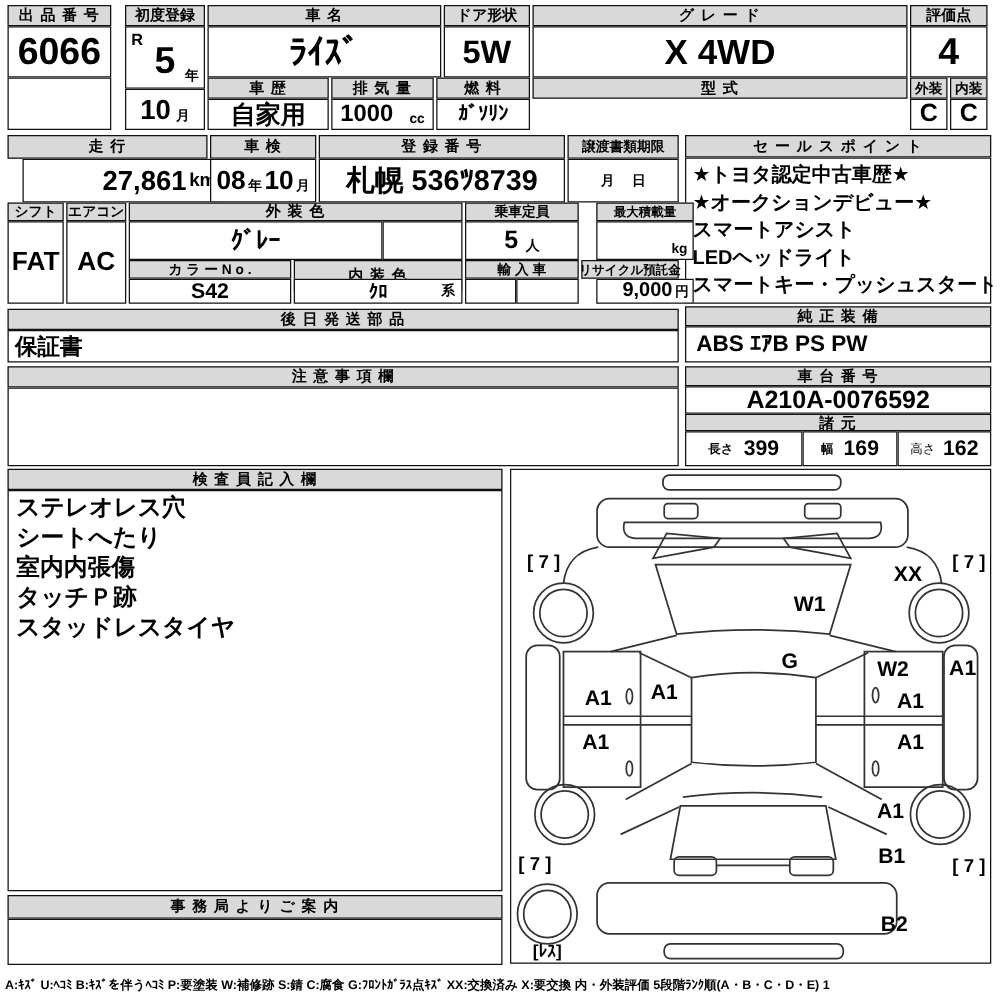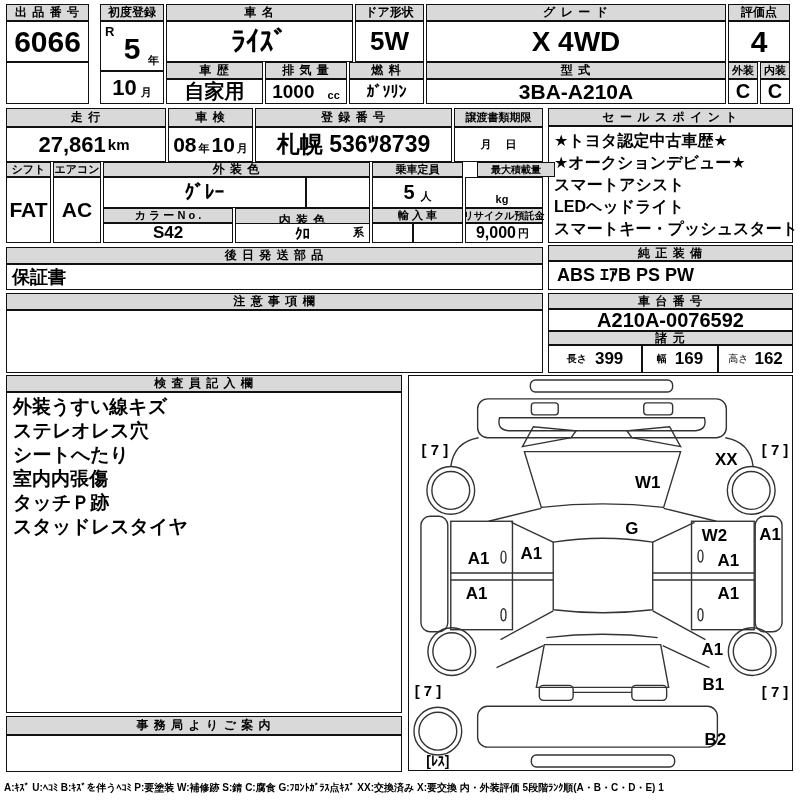--- a/index.html
+++ b/index.html
@@ -3,21 +3,21 @@
 <meta charset="utf-8">
 <style>
   html,body{margin:0;padding:0;background:#fff;}
   .sheet{position:relative;width:800px;height:800px;background:#fff;overflow:hidden;
          font-family:"Liberation Sans","DejaVu Sans",sans-serif;color:#000;}
   .c{position:absolute;box-sizing:border-box;border:1.5px solid #111;background:#fff;
      display:flex;align-items:center;justify-content:center;}
   .h{background:#d9d9d9;font-weight:bold;font-size:12px;letter-spacing:1px;white-space:nowrap;}
   .v{font-weight:bold;}
   .left{justify-content:flex-start;}
-  .right{justify-content:center;}
+  .right{justify-content:flex-end;margin-left:12px;}
   .unit{font-size:11px;font-weight:bold;}
   .list{flex-direction:column;align-items:flex-start;justify-content:flex-start;}
   .list div{white-space:nowrap;}
   .legend{position:absolute;font-size:10px;font-weight:bold;white-space:nowrap;letter-spacing:0px;}
   svg text{font-family:"Liberation Sans","DejaVu Sans",sans-serif;font-weight:bold;fill:#000;}
 </style>
 </head>
 <body>
 
 <div class="sheet">
@@ -55,21 +55,20 @@
   <div class="c h" style="left:265px;top:62px;width:82px;height:17px">排 気 量</div>
   <div class="c" style="left:265px;top:79px;width:82px;height:25px">
     <span style="font-size:19px;font-weight:bold">1000</span>
     <span class="unit" style="margin-left:13px;align-self:flex-end;margin-bottom:2px">cc</span>
   </div>
 
   <div class="c h" style="left:349px;top:62px;width:75px;height:17px">燃 料</div>
   <div class="c v" style="left:349px;top:79px;width:75px;height:25px;font-size:16px">ｶﾞｿﾘﾝ</div>
 
   <div class="c h" style="left:426px;top:62px;width:300px;height:17px">型 式</div>
-  <div class="c v" style="left:426px;top:79px;width:300px;height:25px;font-size:21px">3BA-A210A</div>
 
   <div class="c h" style="left:728px;top:62px;width:30px;height:17px;letter-spacing:0;font-size:11px">外装</div>
   <div class="c h" style="left:760px;top:62px;width:30px;height:17px;letter-spacing:0;font-size:11px">内装</div>
   <div class="c v" style="left:728px;top:79px;width:30px;height:25px;font-size:20px">C</div>
   <div class="c v" style="left:760px;top:79px;width:30px;height:25px;font-size:20px">C</div>
 
   <div class="c h" style="left:6px;top:108px;width:160px;height:19px">走 行</div>
   <div class="c v right" style="left:6px;top:127px;width:160px;height:35px;padding-right:4px">
     <span style="font-size:22px">27,861</span>
     <span style="font-size:15px;margin-left:2px">km</span>
@@ -162,21 +161,20 @@
     <span style="font-size:10px;font-weight:bold;margin-right:8px">幅</span>
     <span style="font-size:17px;font-weight:bold">169</span>
   </div>
   <div class="c" style="left:718px;top:345px;width:75px;height:28px">
     <span style="font-size:10px;font-weight:normal;margin-right:6px">高さ</span>
     <span style="font-size:17px;font-weight:bold">162</span>
   </div>
 
   <div class="c h" style="left:6px;top:375px;width:396px;height:17px">検 査 員 記 入 欄</div>
   <div class="c list" style="left:6px;top:392px;width:396px;height:321px;padding:2px 6px;font-weight:bold;font-size:19px;line-height:24px">
-    <div>外装うすい線キズ</div>
     <div>ステレオレス穴</div>
     <div>シートへたり</div>
     <div>室内内張傷</div>
     <div>タッチＰ跡</div>
     <div>スタッドレスタイヤ</div>
   </div>
 
   <div class="c h" style="left:6px;top:716px;width:396px;height:19px">事 務 局 よ り ご 案 内</div>
   <div class="c" style="left:6px;top:735px;width:396px;height:37px"></div>
 

